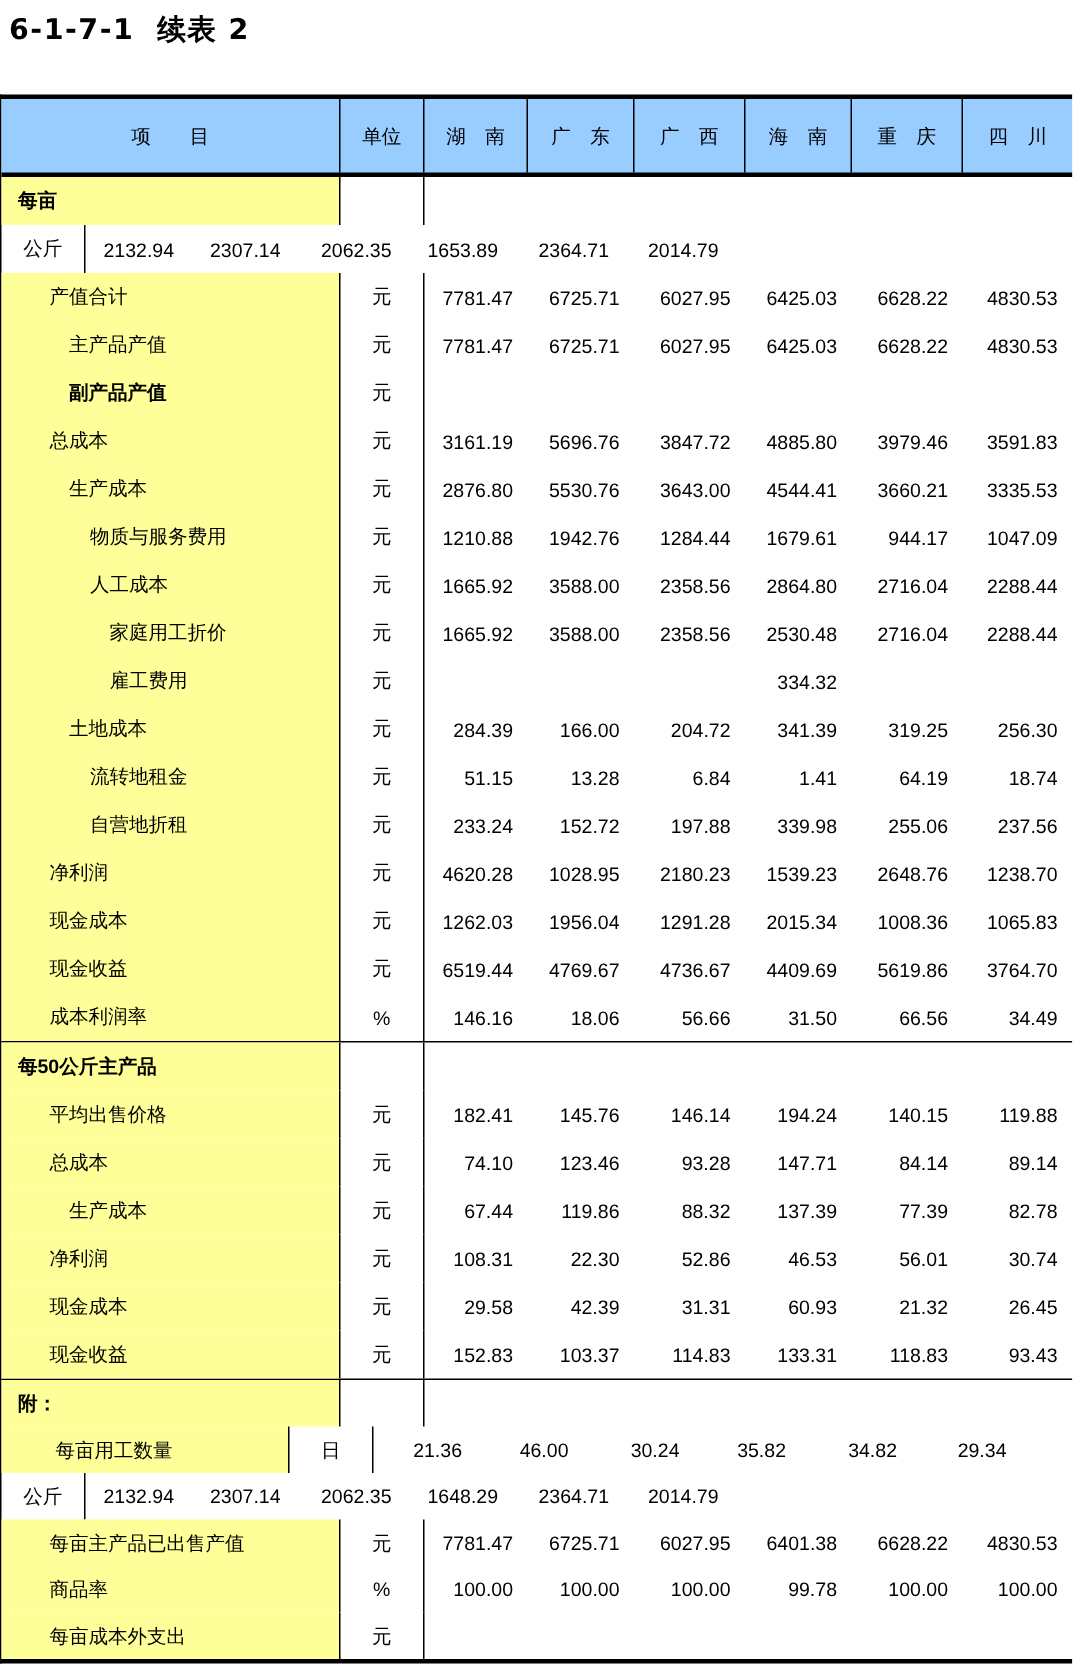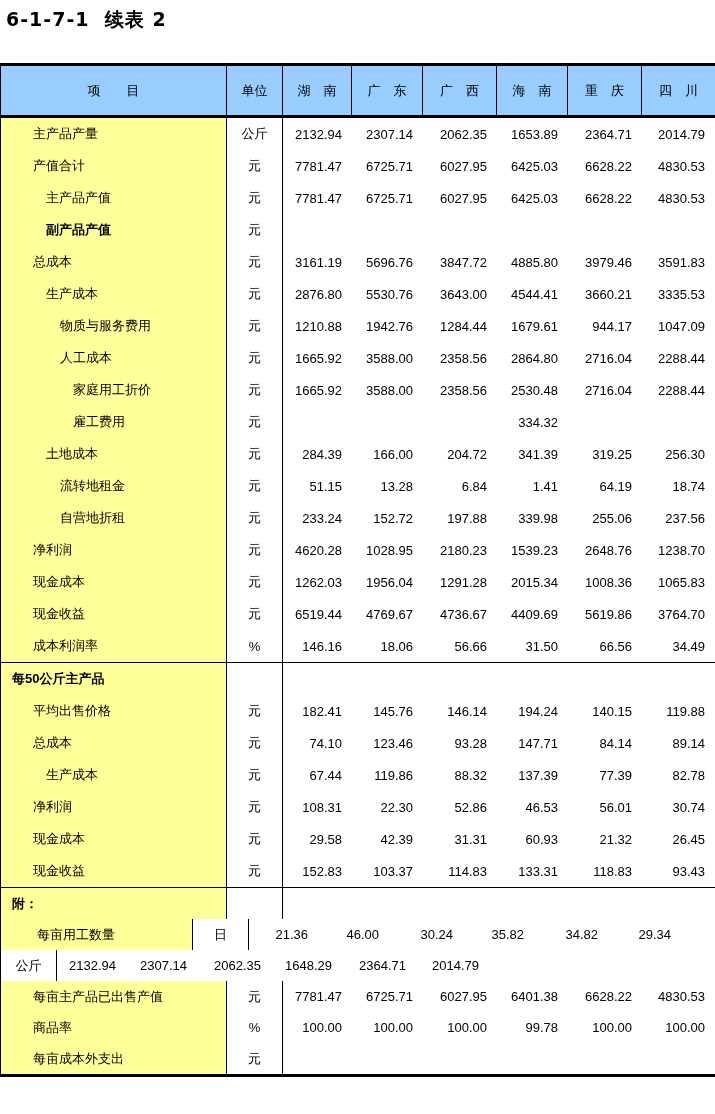--- a/index.html
+++ b/index.html
@@ -83,22 +83,31 @@
         <div class="th" style="width: 56px;">单位</div>
         <div class="th" style="width: 69px;">湖　南</div>
         <div class="th" style="width: 71px;">广　东</div>
         <div class="th" style="width: 74px;">广　西</div>
         <div class="th" style="width: 71px;">海　南</div>
         <div class="th" style="width: 74px;">重　庆</div>
         <div class="th" style="width: 73px;">四　川</div>
       </div>
     <div id="tbody-root">
         <div class="tsection">
-          <div class="trow">
-            <div class="cell item-cell" style="width: 226px; padding-left: 32px;">主产品产量</div>
+          <div class="trow section-row">
+            <div class="cell item-cell" style="width: 226px; padding-left: 11px;">每亩</div>
+            <div class="cell unit-cell" style="width: 56px;"></div>
+            <div class="cell value-cell" style="width: 69px;"></div>
+            <div class="cell value-cell" style="width: 71px;"></div>
+            <div class="cell value-cell" style="width: 74px;"></div>
+            <div class="cell value-cell" style="width: 71px;"></div>
+            <div class="cell value-cell" style="width: 74px;"></div>
+            <div class="cell value-cell" style="width: 73px;"></div>
+          </div>
+          <div class="trow">
             <div class="cell unit-cell" style="width: 56px;">公斤</div>
             <div class="cell value-cell" style="width: 69px;">2132.94</div>
             <div class="cell value-cell" style="width: 71px;">2307.14</div>
             <div class="cell value-cell" style="width: 74px;">2062.35</div>
             <div class="cell value-cell" style="width: 71px;">1653.89</div>
             <div class="cell value-cell" style="width: 74px;">2364.71</div>
             <div class="cell value-cell" style="width: 73px;">2014.79</div>
           </div>
           <div class="trow">
             <div class="cell item-cell" style="width: 226px; padding-left: 32px;">产值合计</div>

